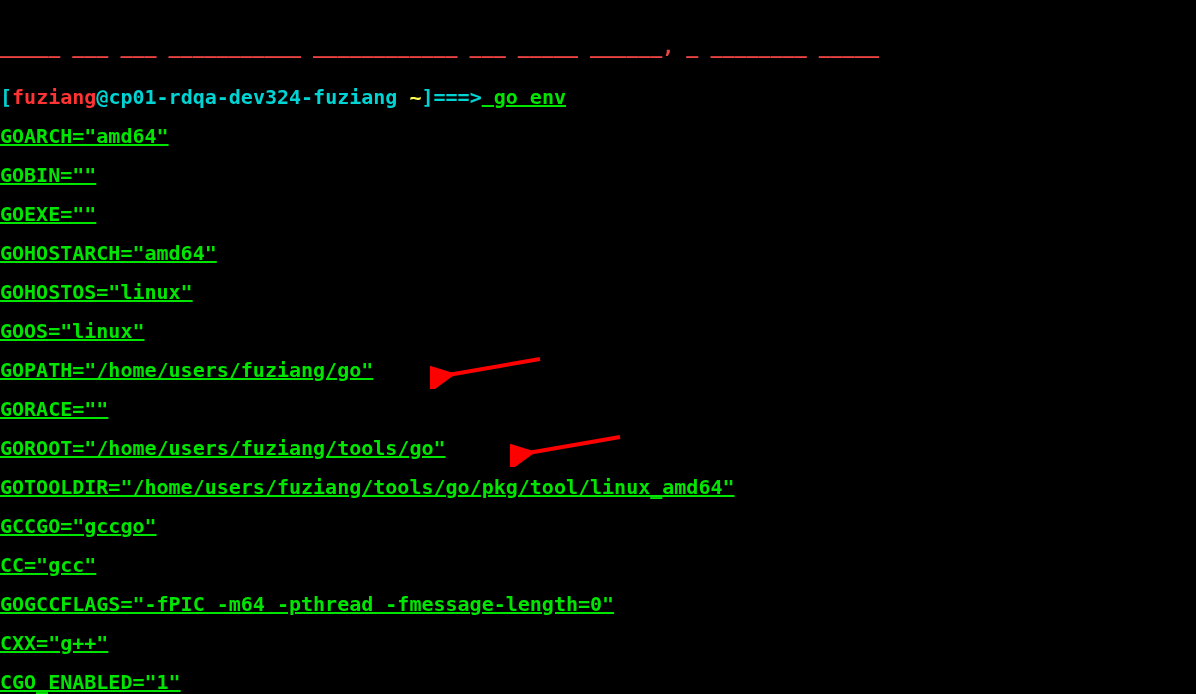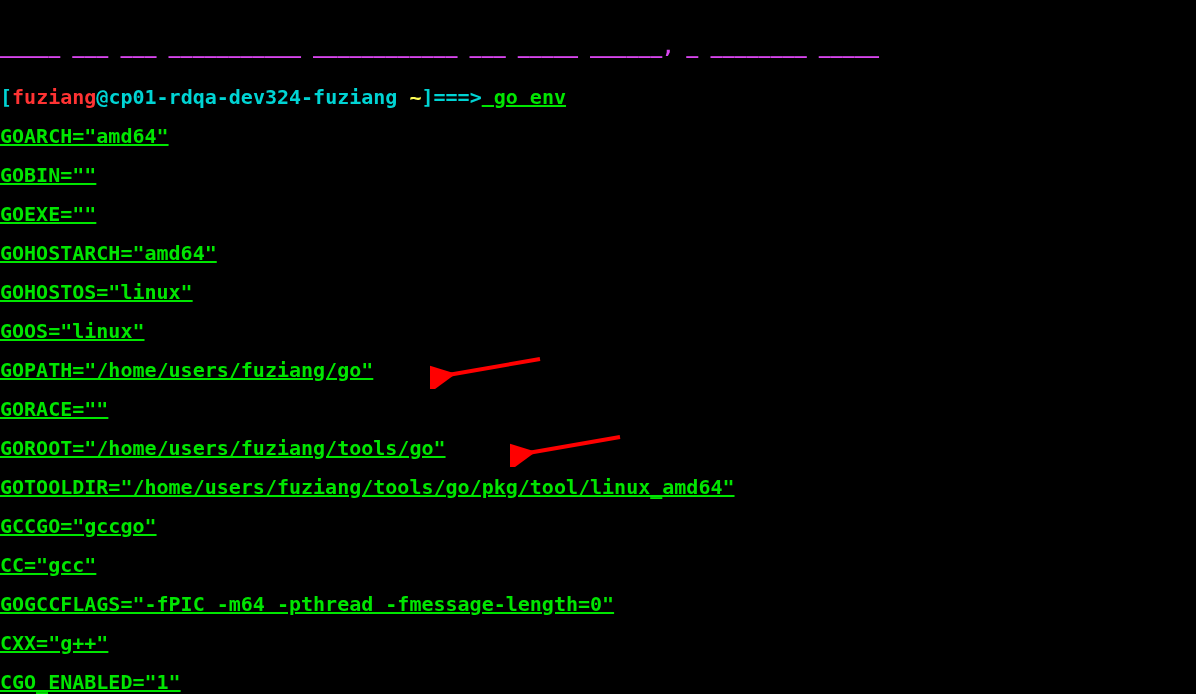--- a/index.html
+++ b/index.html
@@ -21,21 +21,21 @@
     }
     .terminal {
       white-space: pre;
       position: relative;
     }
     .red { color: #ff3333; text-align: right; }
     .green { color: #00e600; text-decoration: underline; }
     .cyan { color: #00d4d4; }
     .yellow { color: #ffff55; }
     .truncated-top {
-      color: #d946ef;
+      color: #ef4444;
       position: relative;
       top: -12px;
     }
     .line {
       display: block;
       position: relative;
     }
     .arrow {
       position: absolute;
       pointer-events: none;

